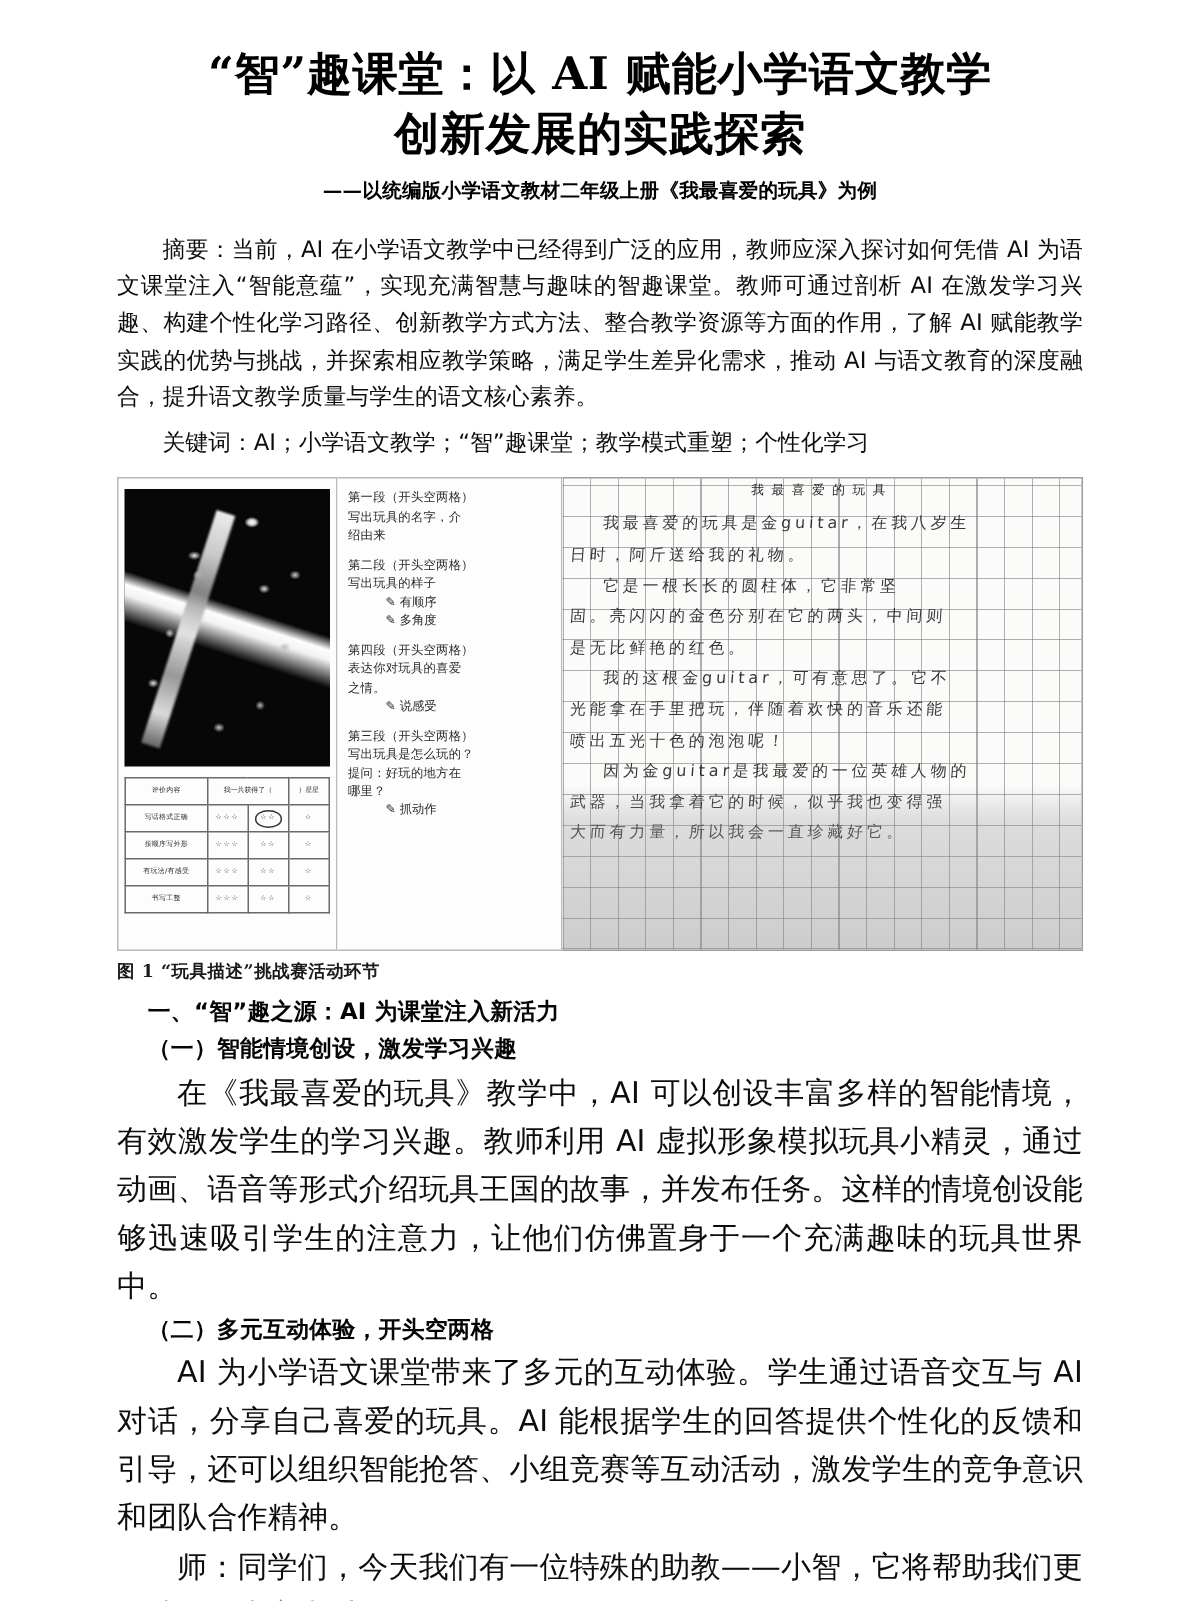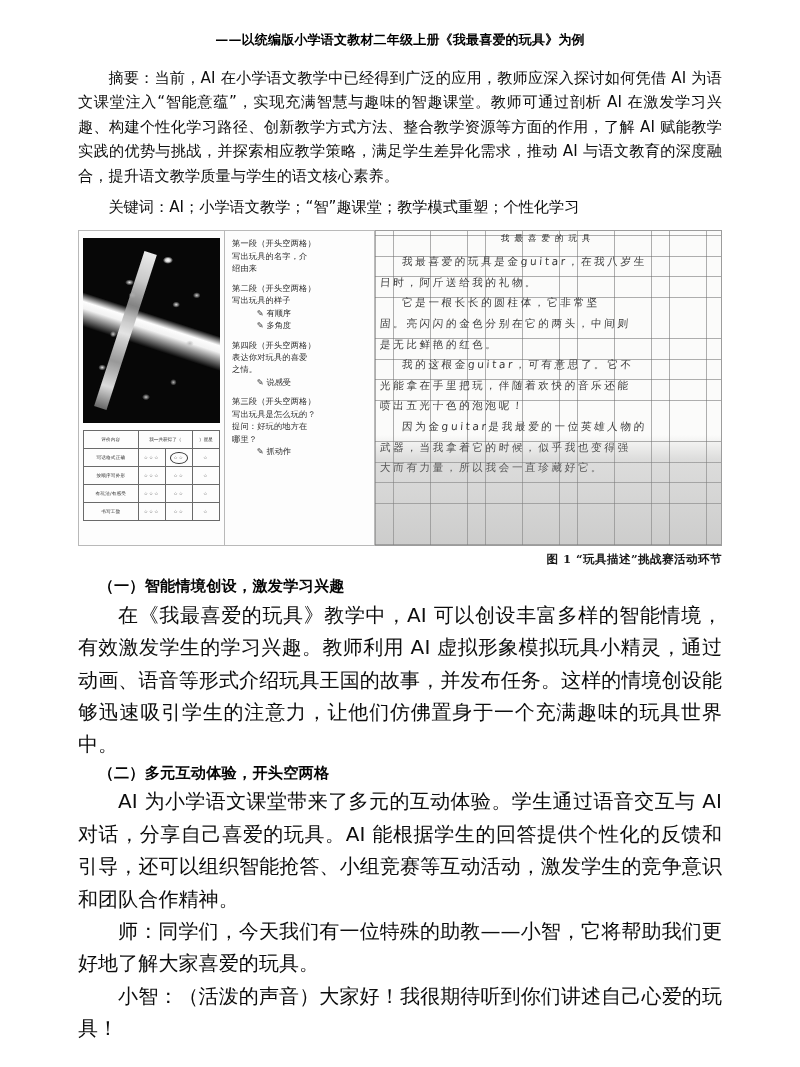--- a/index.html
+++ b/index.html
@@ -238,21 +238,21 @@
   .comp-shade {
     position: absolute;
     left: 0; right: 0; bottom: 0;
     height: 110px;
     background: linear-gradient(180deg, rgba(160,160,160,0) 0%, rgba(150,150,150,.30) 22%, rgba(140,140,140,.42) 100%);
     pointer-events: none;
   }
 
   .fig-caption {
     margin-top: 6px;
-    text-align: right;
+    text-align: left;
     font-family: "DejaVu Serif", "Liberation Serif", serif;
     font-weight: bold;
     font-size: 11.6px;
     color: #1a1a1a;
     letter-spacing: 0.4px;
   }
 
   
   .body-text {
     margin: 7px 78px 0 78px;
@@ -276,20 +276,24 @@
     color: #0d0d0d;
     letter-spacing: 0.1px;
   }
 </style>
 </head>
 <body>
 
 <div class="page">
 
   <div class="title-block">
+    <div class="main-title">
+      <div>“智”趣课堂：以 AI 赋能小学语文教学</div>
+      <div>创新发展的实践探索</div>
+    </div>
     <div class="subtitle">——以统编版小学语文教材二年级上册《我最喜爱的玩具》为例</div>
   </div>
 
   <div class="text-col">
     <div class="para abstract">摘要：当前，AI 在小学语文教学中已经得到广泛的应用，教师应深入探讨如何凭借 AI 为语文课堂注入“智能意蕴”，实现充满智慧与趣味的智趣课堂。教师可通过剖析 AI 在激发学习兴趣、构建个性化学习路径、创新教学方式方法、整合教学资源等方面的作用，了解 AI 赋能教学实践的优势与挑战，并探索相应教学策略，满足学生差异化需求，推动 AI 与语文教育的深度融合，提升语文教学质量与学生的语文核心素养。</div>
     <div class="keywords">关键词：AI；小学语文教学；“智”趣课堂；教学模式重塑；个性化学习</div>
   </div>
 
   <div class="figure">
     <div class="fig-frame">
@@ -374,20 +378,21 @@
           <div class="comp-line">大而有力量，所以我会一直珍藏好它。</div>
         </div>
         <div class="comp-shade"></div>
       </div>
 
     </div>
     <div class="fig-caption">图 1  “玩具描述”挑战赛活动环节</div>
   </div>
 
   <div class="body-text">
+    <div class="heading1">一、“智”趣之源：AI 为课堂注入新活力</div>
     <div class="heading2">（一）智能情境创设，激发学习兴趣</div>
     <div class="body-para">在《我最喜爱的玩具》教学中，AI 可以创设丰富多样的智能情境，有效激发学生的学习兴趣。教师利用 AI 虚拟形象模拟玩具小精灵，通过动画、语音等形式介绍玩具王国的故事，并发布任务。这样的情境创设能够迅速吸引学生的注意力，让他们仿佛置身于一个充满趣味的玩具世界中。</div>
     <div class="heading2">（二）多元互动体验，开头空两格</div>
     <div class="body-para">AI 为小学语文课堂带来了多元的互动体验。学生通过语音交互与 AI 对话，分享自己喜爱的玩具。AI 能根据学生的回答提供个性化的反馈和引导，还可以组织智能抢答、小组竞赛等互动活动，激发学生的竞争意识和团队合作精神。</div>
     <div class="body-para">师：同学们，今天我们有一位特殊的助教——小智，它将帮助我们更好地了解大家喜爱的玩具。</div>
     <div class="body-para">小智：（活泼的声音）大家好！我很期待听到你们讲述自己心爱的玩具！</div>
   </div>
 
 </div>
 

